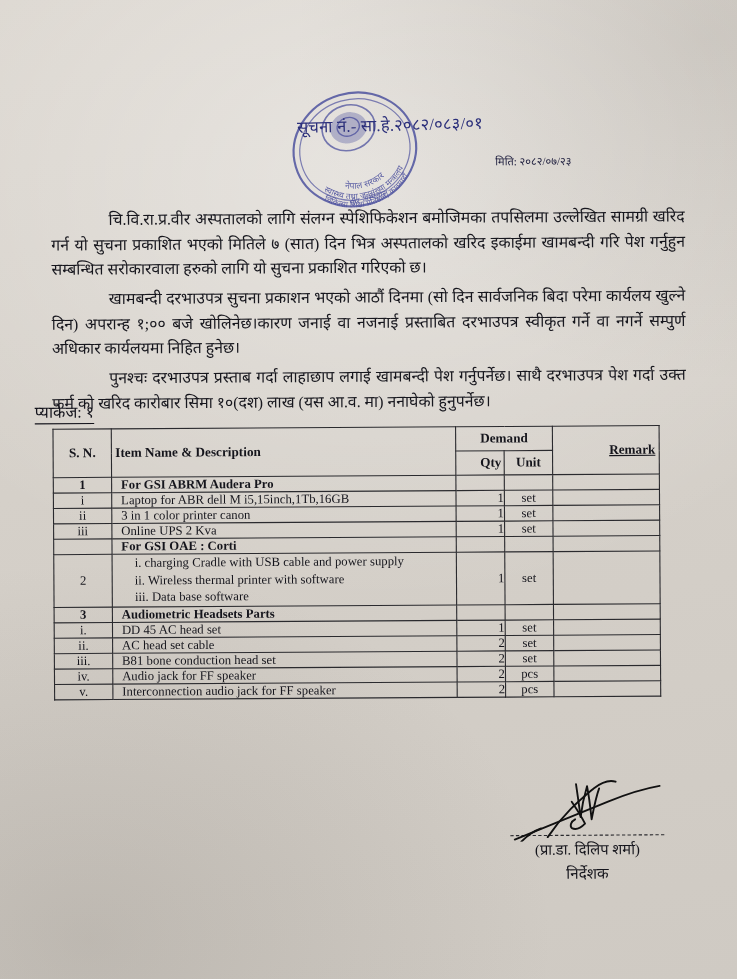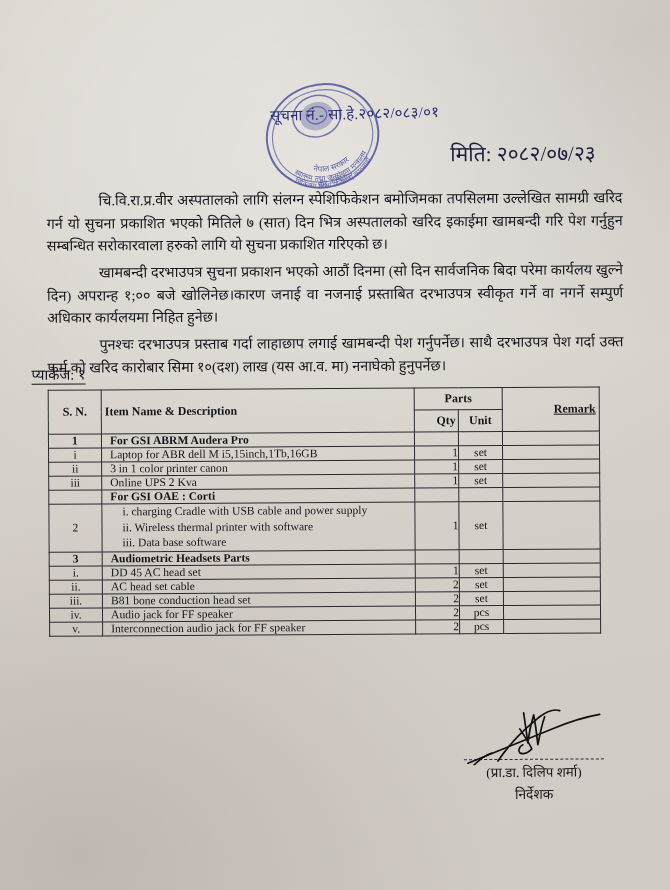--- a/index.html
+++ b/index.html
@@ -60,21 +60,21 @@
     color: #2b2f7a;
     letter-spacing: 0.2px;
     white-space: nowrap;
     transform: rotate(-1deg);
   }
 
   .date-line {
     position: absolute;
     left: 452px;
     top: 66px;
-    font-size: 21px;
+    font-size: 10px;
     color: #1d1d3d;
     white-space: nowrap;
   }
 
   
   .body-zone {
     position: absolute;
     left: 48px;
     top: 188px;
     width: 576px;
@@ -228,21 +228,21 @@
       <span>प्याकेज: </span><span>१</span>
     </span>
   </div>
 
   <div class="table-wrap">
     <table class="items">
       <thead>
         <tr>
           <th class="c-sn" rowspan="2">S. N.</th>
           <th class="c-item" rowspan="2">Item Name &amp; Description</th>
-          <th class="th-demand" colspan="2">Parts</th>
+          <th class="th-demand" colspan="2">Demand</th>
           <th class="c-rem" rowspan="2">Remark</th>
         </tr>
         <tr>
           <th class="c-qty th-sub">Qty</th>
           <th class="c-unit th-sub">Unit</th>
         </tr>
       </thead>
       <tbody id="items-body">
           <tr>
             <td class="cell sn c-sn bold">1</td>

